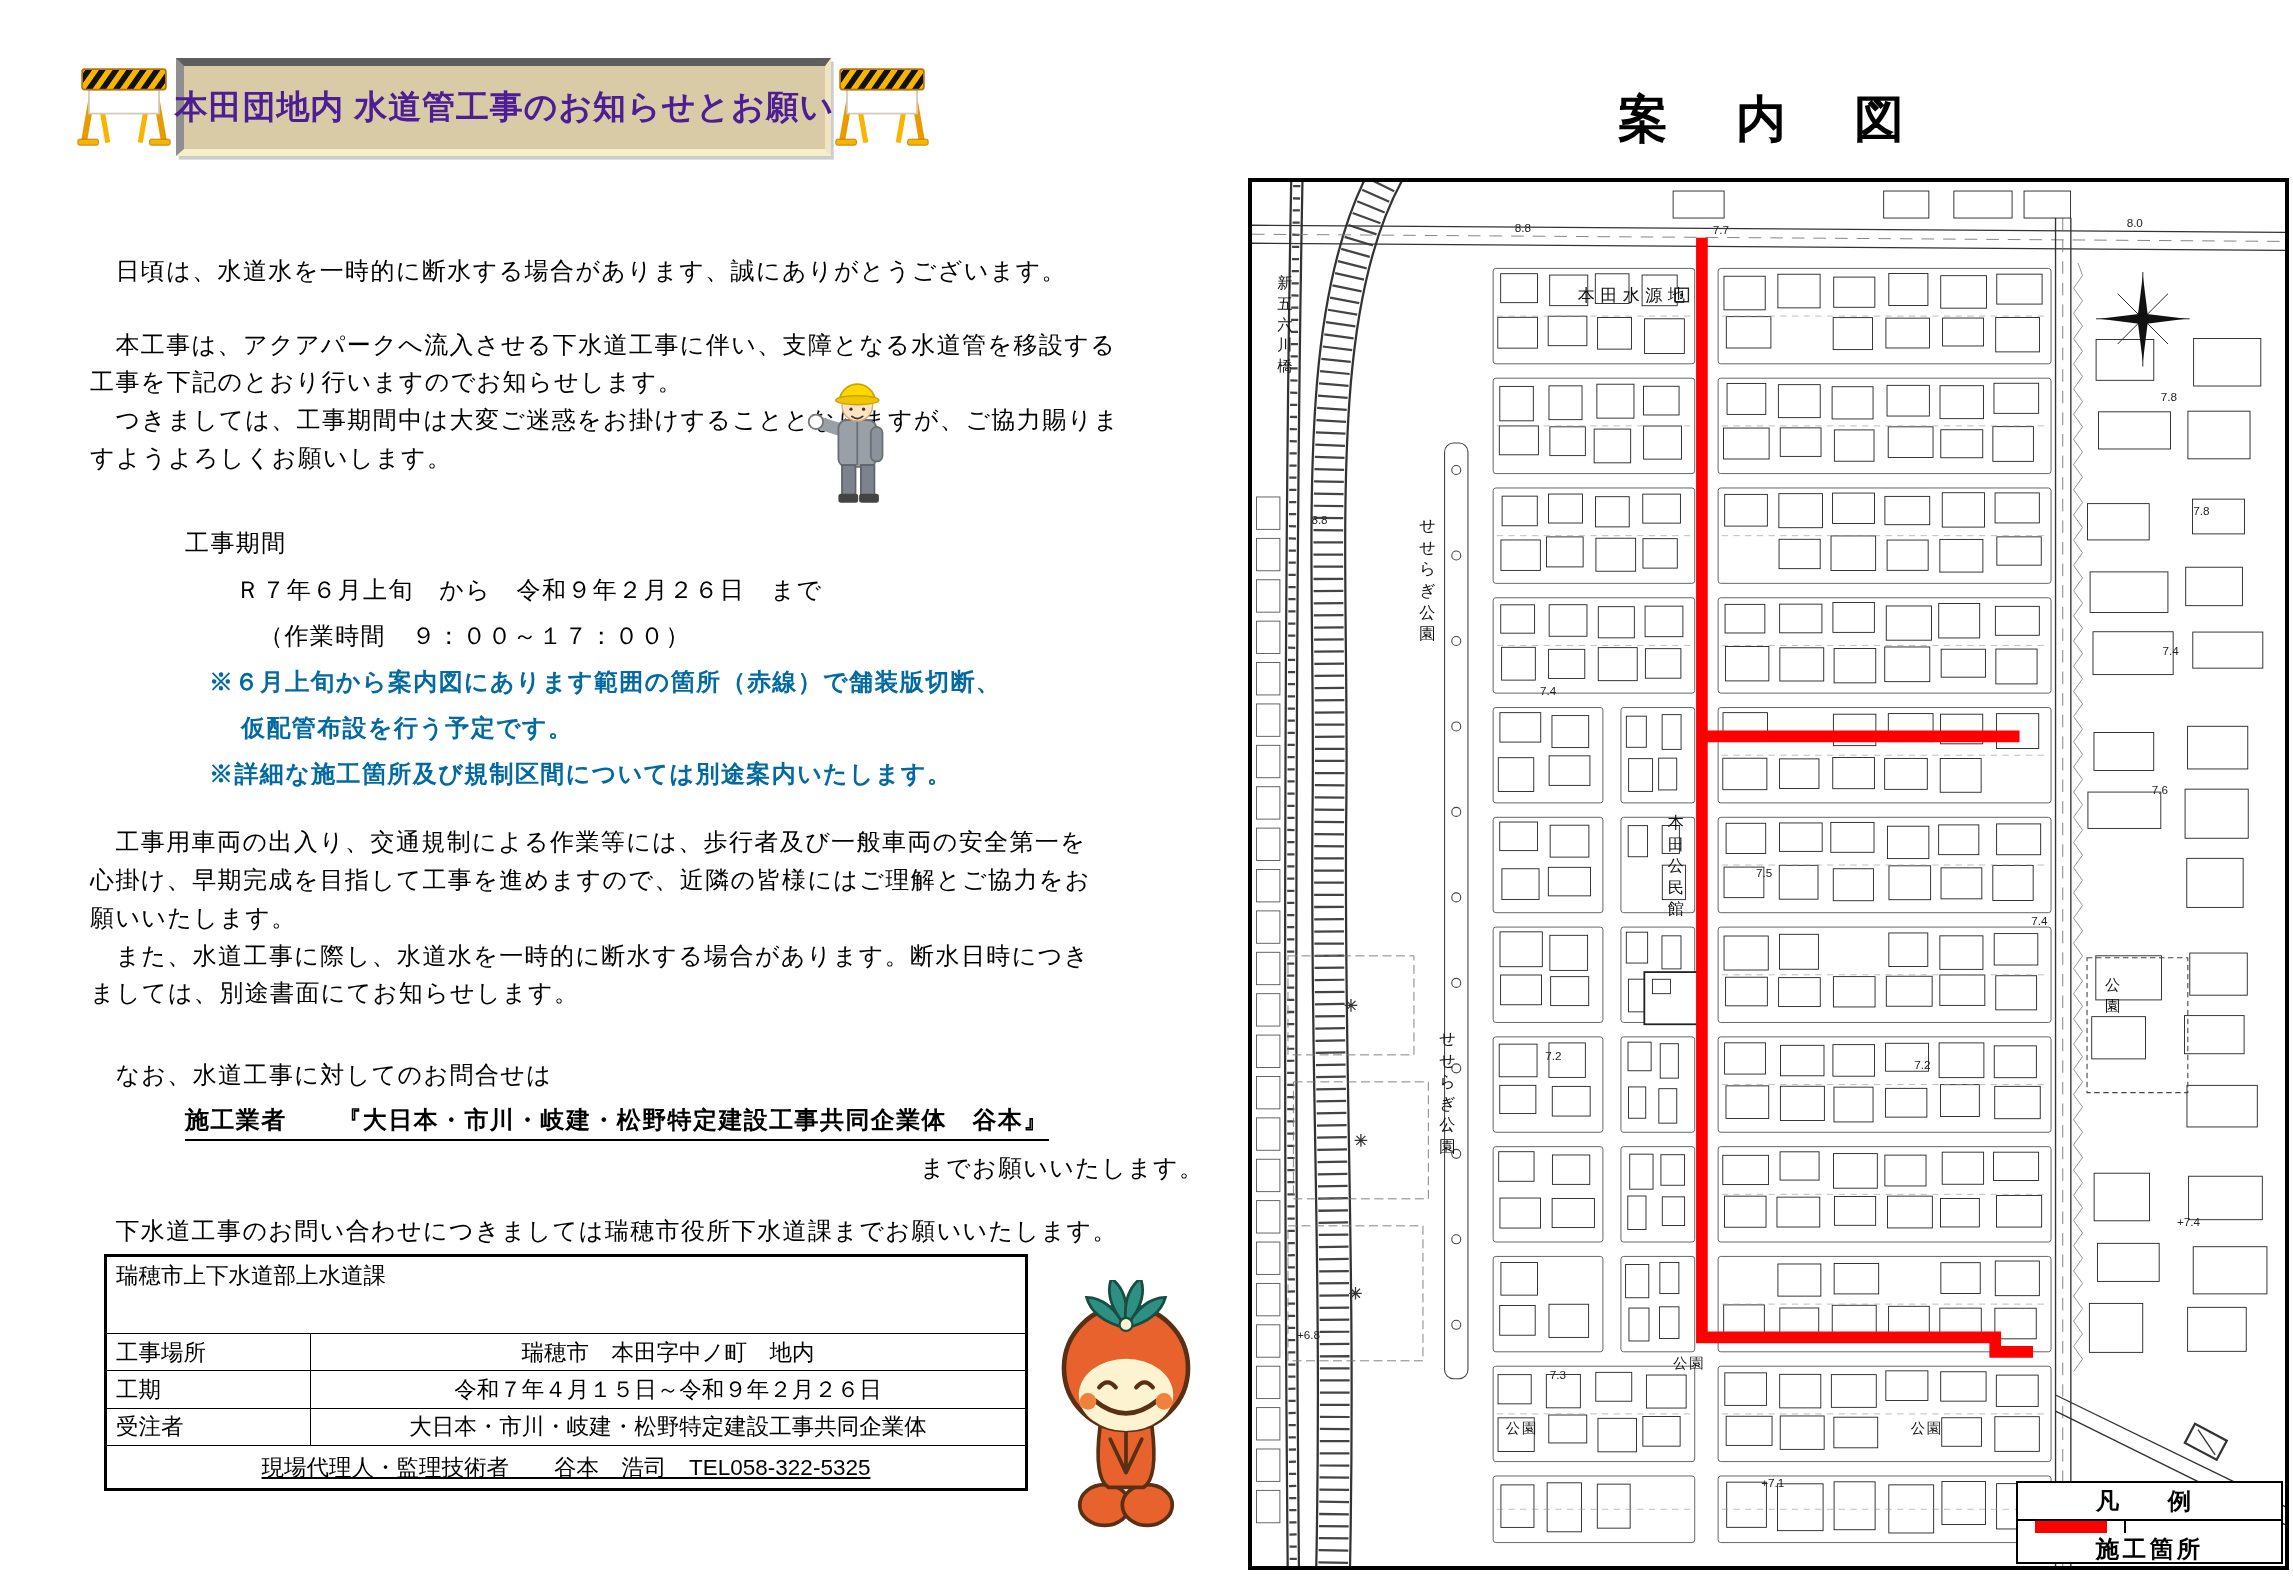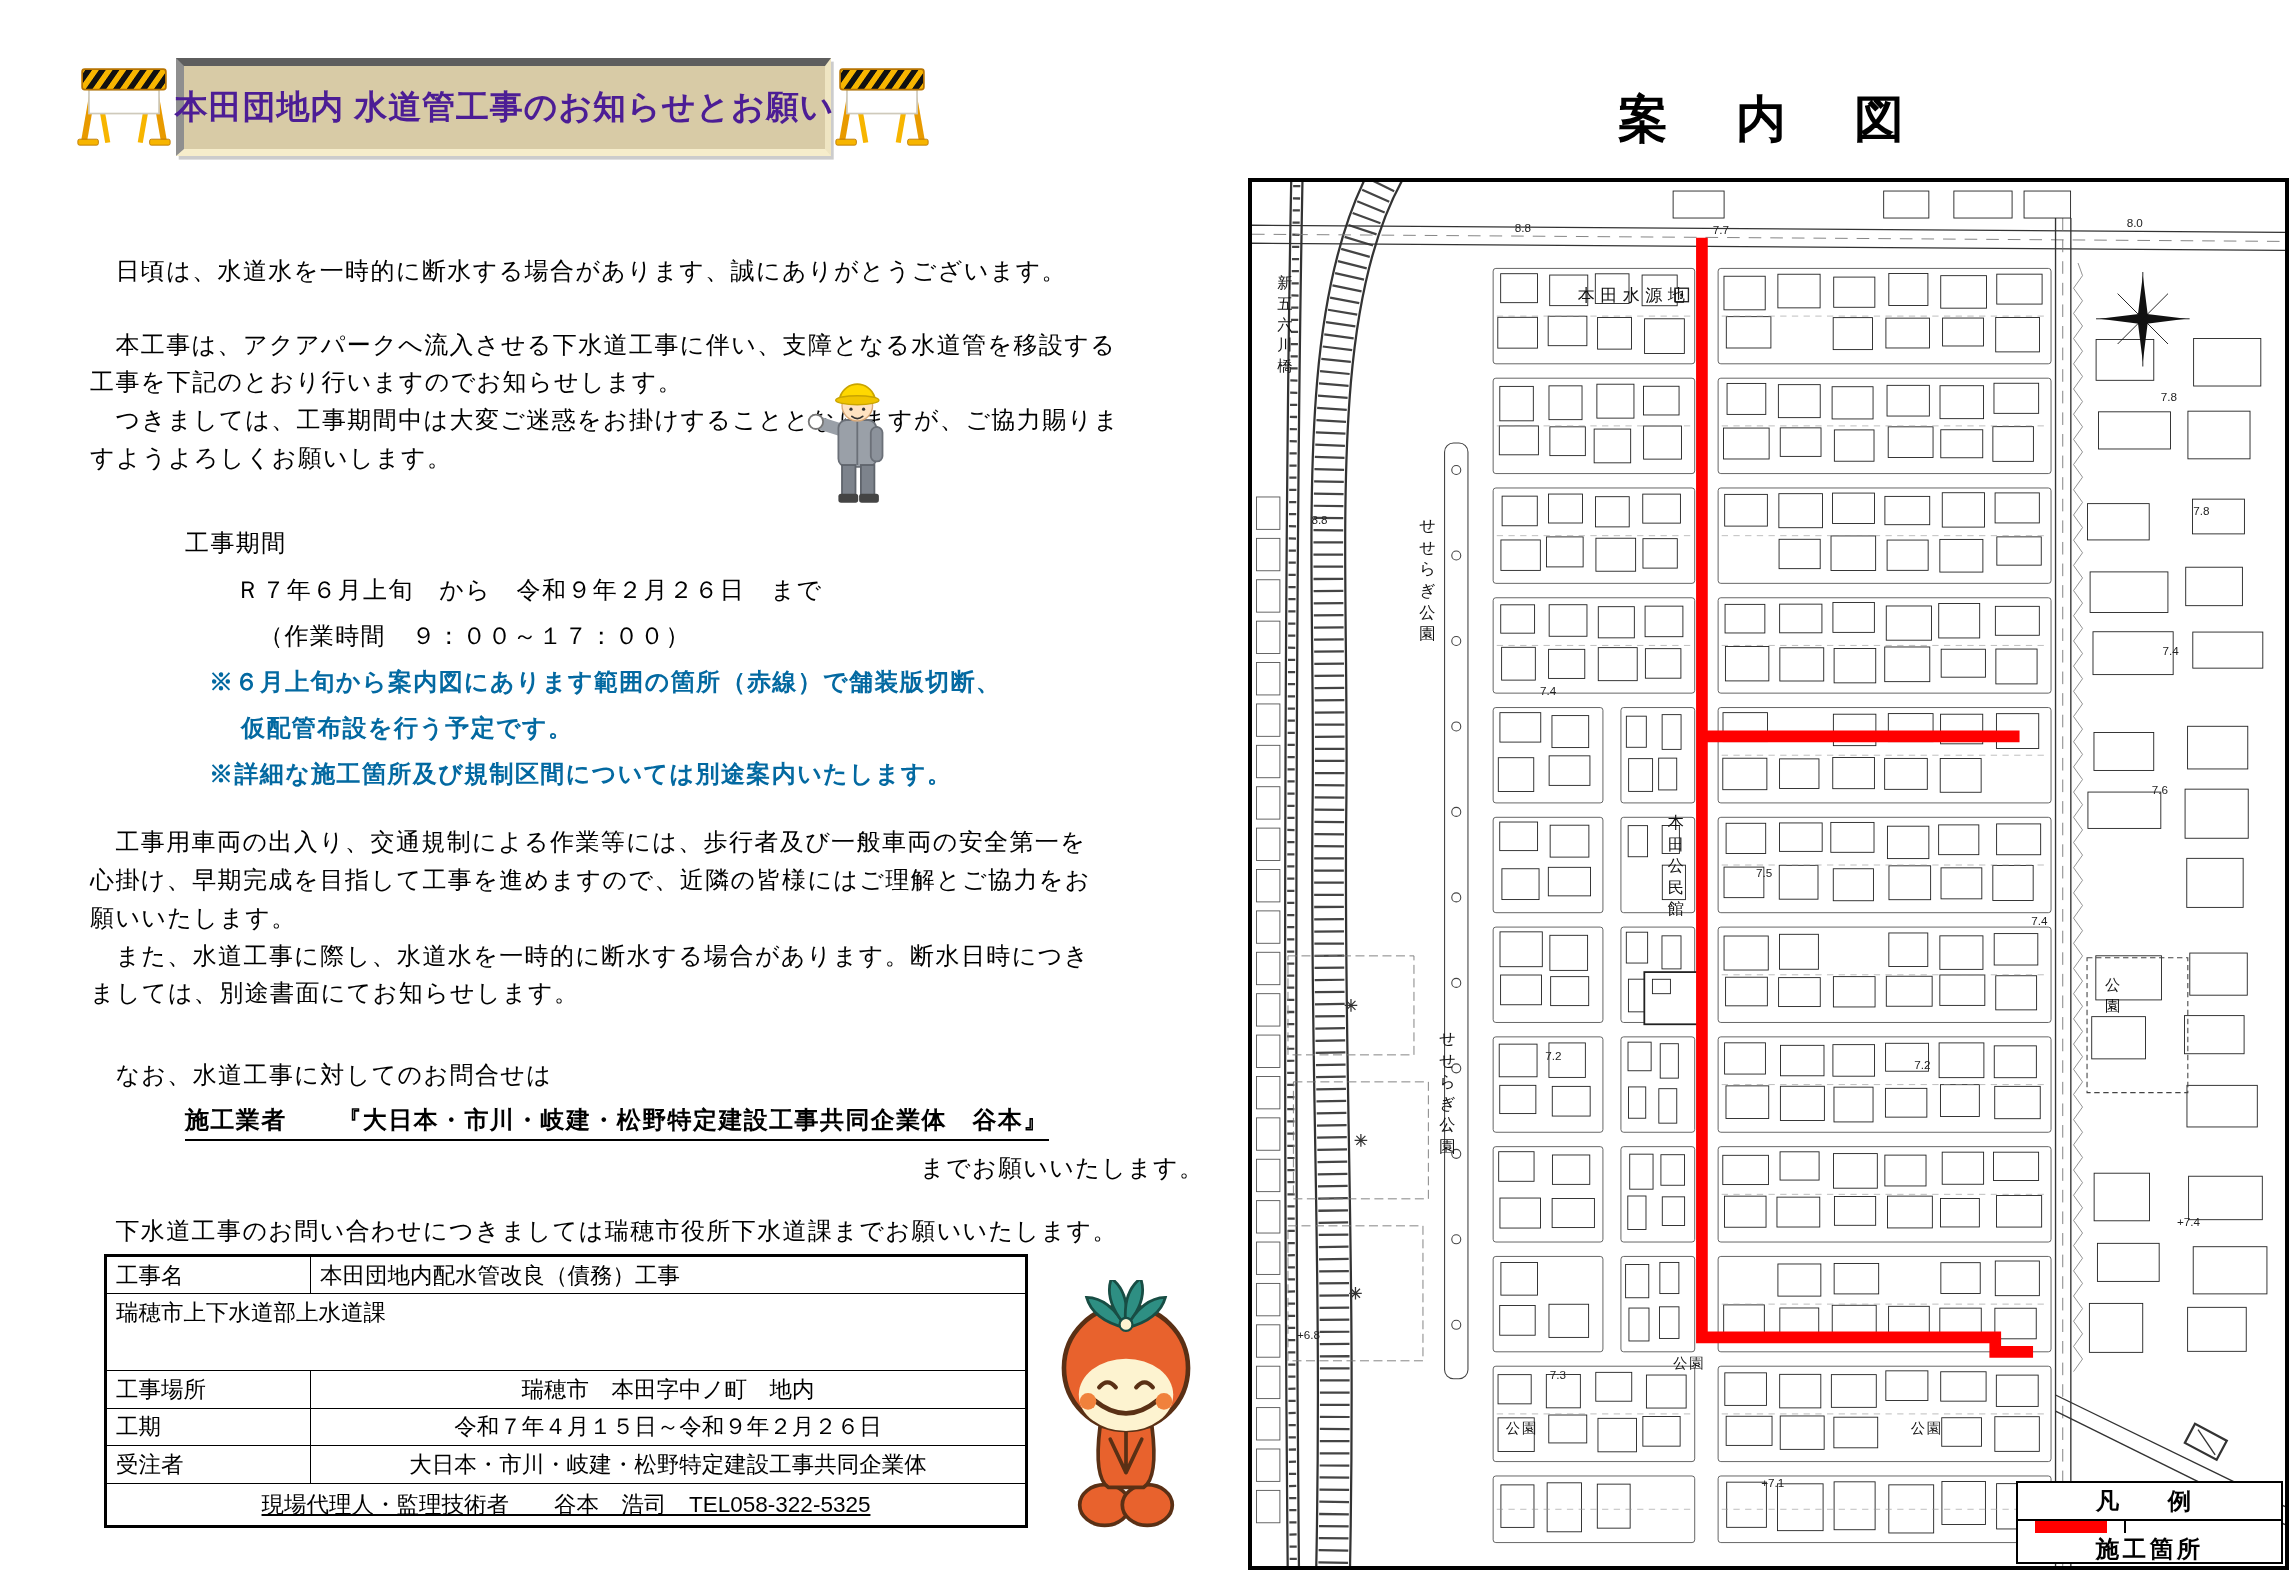--- a/index.html
+++ b/index.html
@@ -118,24 +118,20 @@
     <rect x="59" y="152" width="22" height="10" rx="3" fill="#444"></rect>
     <circle cx="57" cy="54" r="17" fill="#ffe3c2" stroke="#d8a878" stroke-width="1.5"></circle>
     <path d="M38 44 A 20 20 0 0 1 76 44 L76 48 L38 48 Z" fill="#ffd800" stroke="#c9a400" stroke-width="2"></path>
     <ellipse cx="57" cy="48" rx="24" ry="5" fill="#f0c400" stroke="#c9a400" stroke-width="1.5"></ellipse>
     <circle cx="50" cy="58" r="1.8" fill="#333"></circle>
       <circle cx="64" cy="58" r="1.8" fill="#333"></circle>
     <path d="M51 66 q6 5 12 0" stroke="#333" stroke-width="2" fill="none" stroke-linecap="round"></path>
   </svg>
 
   <div class="info-table">
-    <div class="tr" style="min-height:31px">
-      <div class="th">工事名</div>
-      <div class="td">本田団地内配水管改良（債務）工事</div>
-    </div>
     <div class="tr" style="min-height:76px">
       <div class="td">
         <div>瑞穂市上下水道部上水道課</div>
       </div>
     </div>
     <div class="tr" style="min-height:36px">
       <div class="th">工事場所</div>
       <div class="td center">瑞穂市　本田字中ノ町　地内</div>
     </div>
     <div class="tr" style="min-height:36px">

